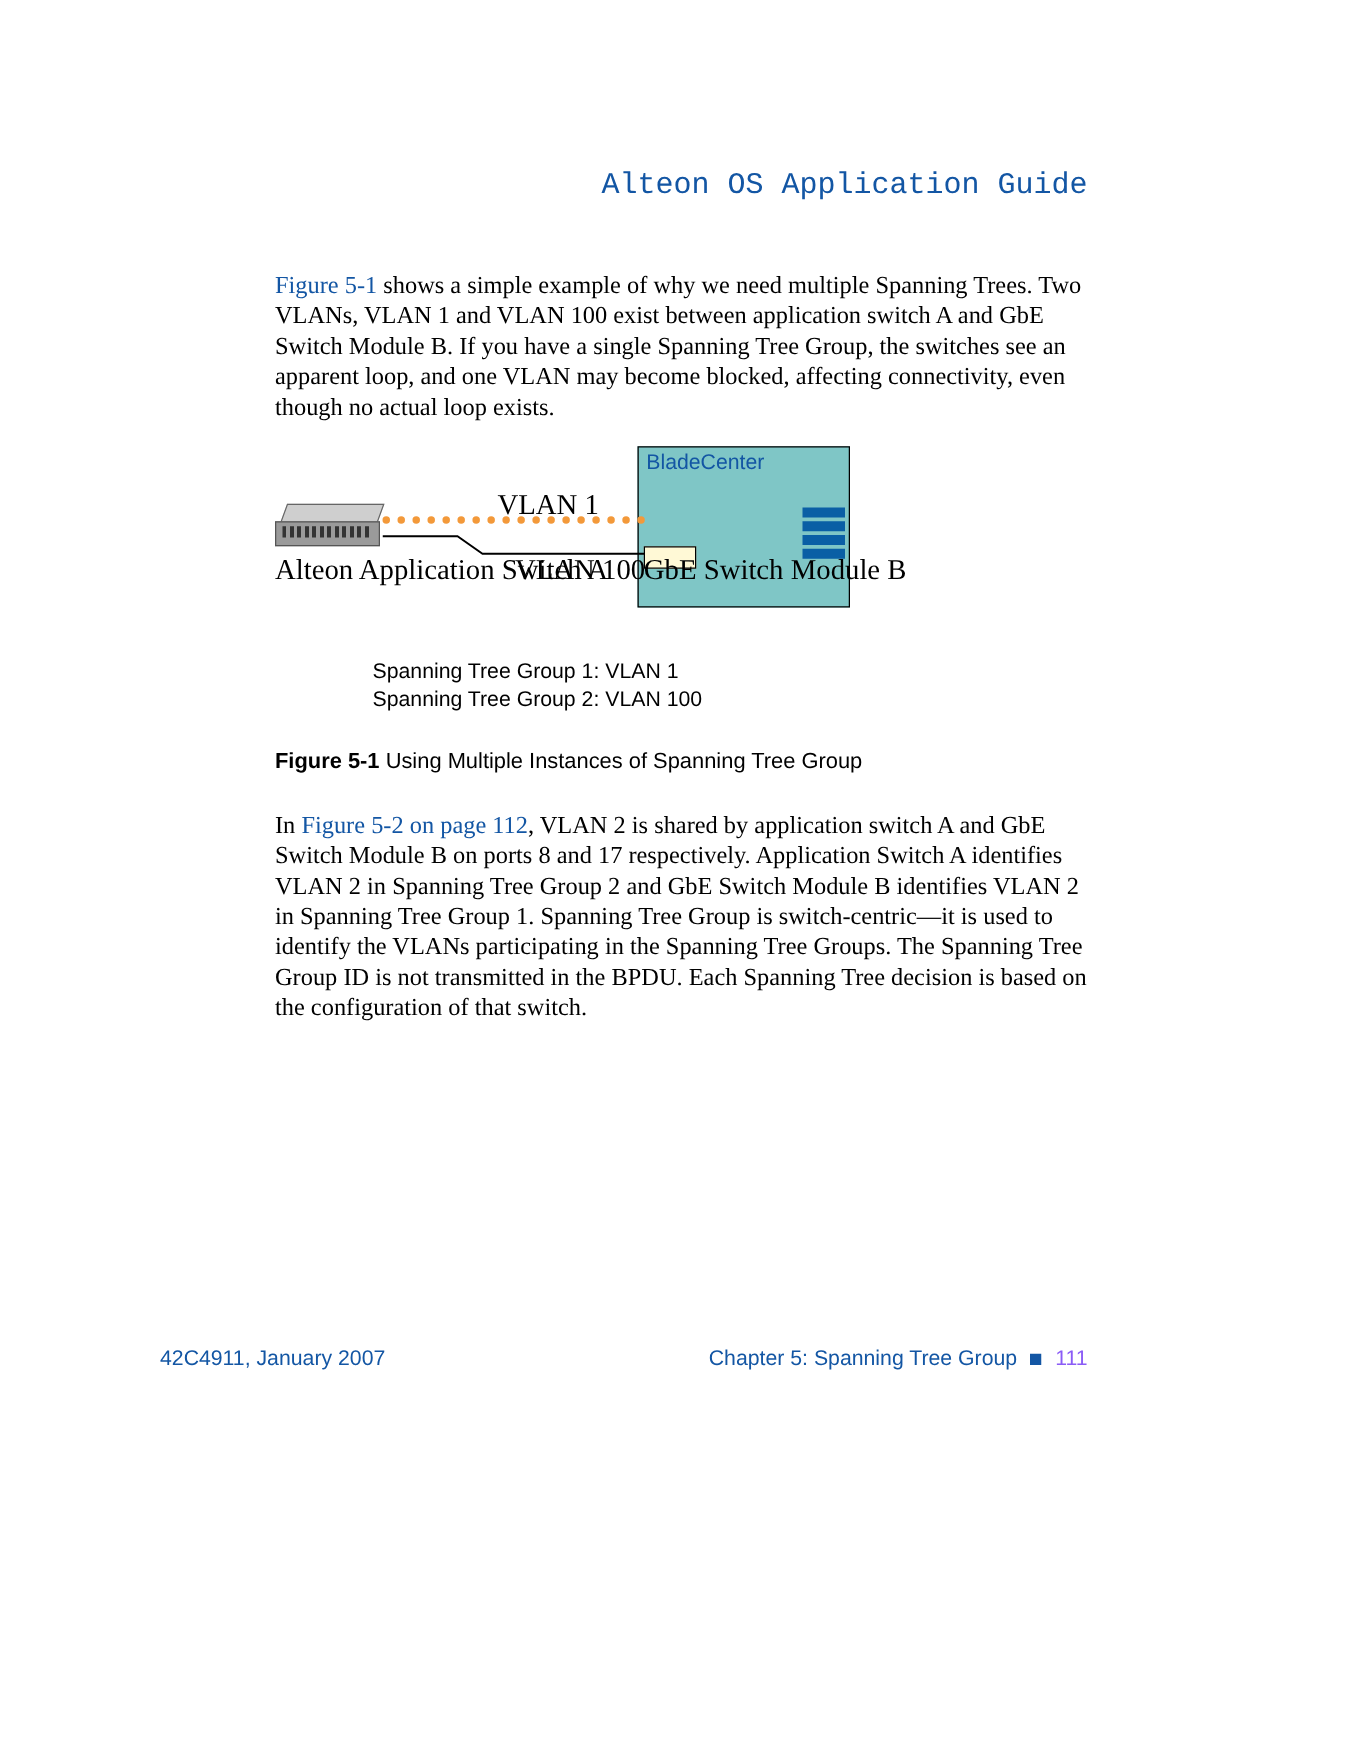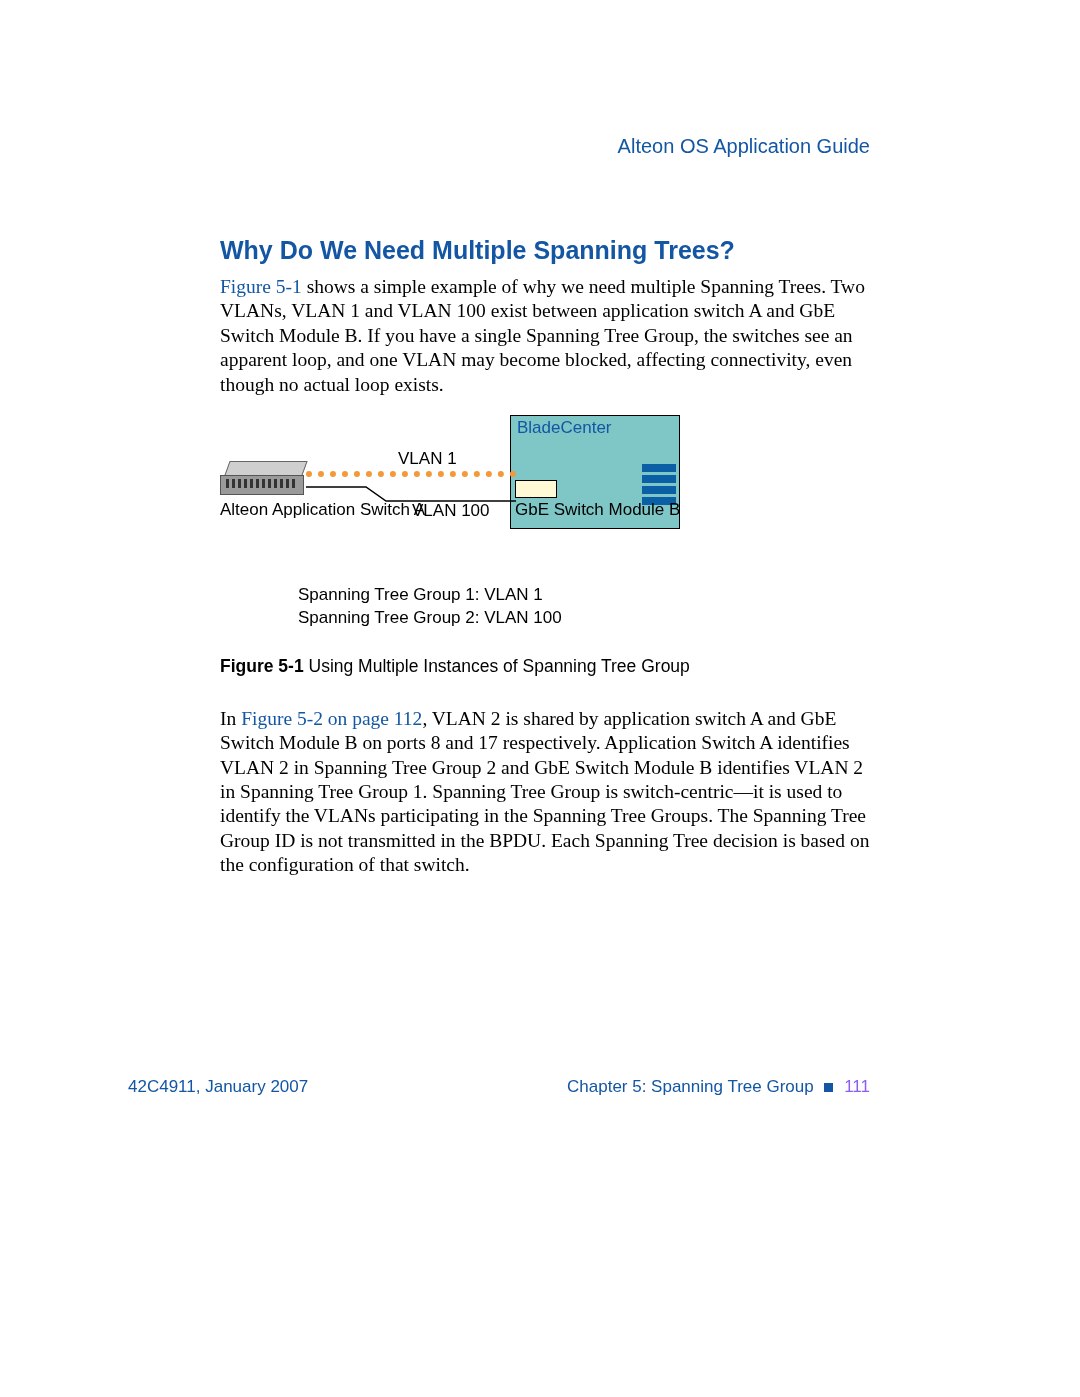--- a/index.html
+++ b/index.html
@@ -14,25 +14,25 @@
     position: relative;
   }
   .page {
     position: relative;
     width: 1080px;
     height: 1397px;
     box-sizing: border-box;
     padding: 135px 210px 0 220px; 
   }
   .running-header {
-    font-family: Liberation Sans, sans-serif;
-    color: #1356a4;
-    font-size: 20px;
+    font-family: Liberation Mono, monospace;
+    color: #1356a4;
+    font-size: 24px;
     text-align: right;
-    margin-bottom: 78px;
+    margin-bottom: 55px;
   }
   h2.section {
     font-family: "Segoe UI", "Myriad Pro", Arial, sans-serif;
     font-weight: 700;
     color: #1356a4;
     font-size: 25px;
     margin: 0 0 10px 0;
   }
   p.body {
     font-size: 19.5px;
@@ -51,21 +51,21 @@
     width: 435px; 
     height: 165px;
     margin-left: 0;
   }
   
   .bladecenter {
     position: absolute;
     left: 290px;
     top: 0;
     width: 170px;
-    height: 114px;
+    height: 129px;
     background: #7fc6c6; 
     border: 1px solid #000;
     box-sizing: border-box;
   }
   .bladecenter-label {
     position: absolute;
     left: 6px;
     top: 2px;
     font-family: Arial, Helvetica, sans-serif;
     font-size: 17px;
@@ -138,22 +138,22 @@
   .vlan100-line {
     position: absolute;
     left: 86px;
     top: 70px;
     width: 209px;
     height: 18px;
   }
   .vlan100-line svg { position:absolute; left:0; top:0; }
   .vlan-label {
     position: absolute;
-    font-family: Liberation Sans, sans-serif;
-    font-size: 17px;
+    font-family: Liberation Serif, serif;
+    font-size: 23px;
     color: #000;
     white-space: nowrap;
   }
   .label-vlan1   { left: 178px; top: 34px; }
   .label-vlan100 { left: 192px; top: 86px; }
   .label-switchA { left: 0;  top: 86px; width: 140px; line-height: 1.1; }
   .label-gbe     { left: 295px; top: 86px; width: 120px; line-height: 1.1; }
 
   .stg-lines {
     font-family: Arial, Helvetica, sans-serif;
@@ -196,21 +196,20 @@
   }
   .footer-right .pg { color: #8b5cf6; }
 </style>
 </head>
 <body>
 
 <div class="page">
 
   <div class="running-header">Alteon OS  Application Guide</div>
 
-  <h2 class="section">Why Do We Need Multiple Spanning Trees?</h2>
 
   <p class="body">
     <span class="xref">Figure 5-1</span><span> shows a simple example of why we need multiple Spanning Trees. Two VLANs, VLAN 1 and VLAN 100 exist between application switch A and GbE Switch Module B. If you have a single Spanning Tree Group, the switches see an apparent loop, and one VLAN may become blocked, affecting connectivity, even though no actual loop exists.</span>
   </p>
 
 
   <div class="figure">
     <div class="diagram">
 
       <div class="bladecenter">

